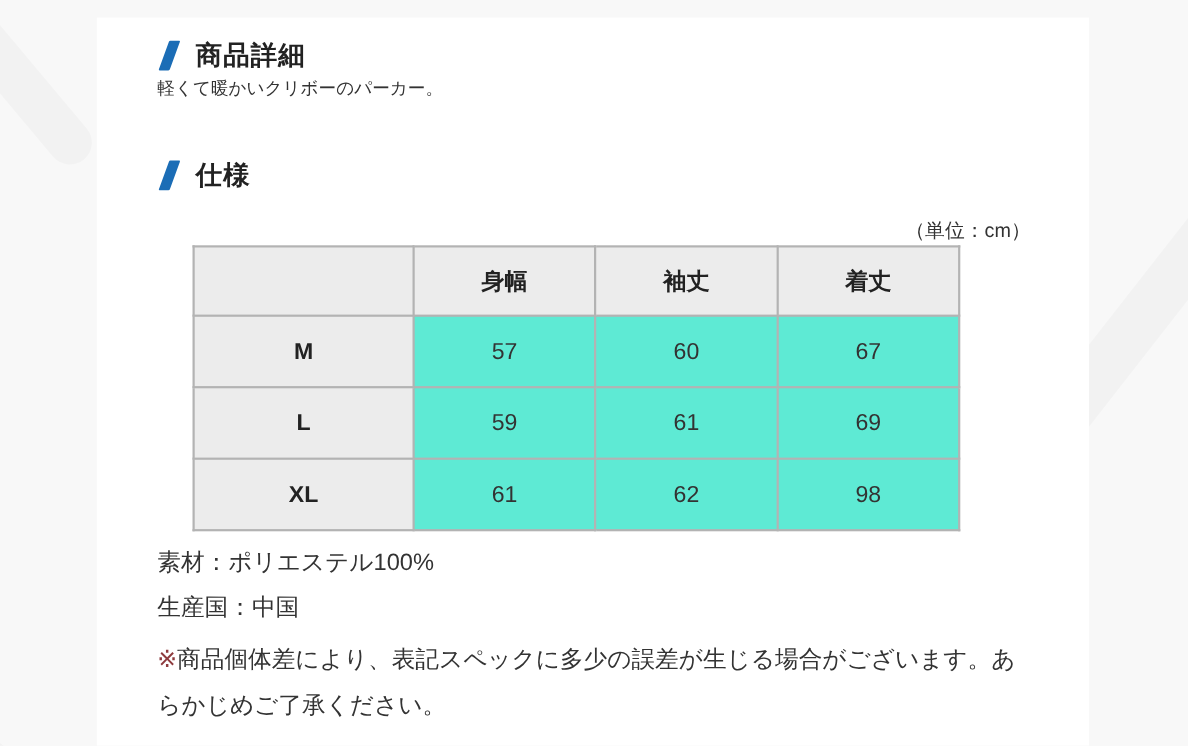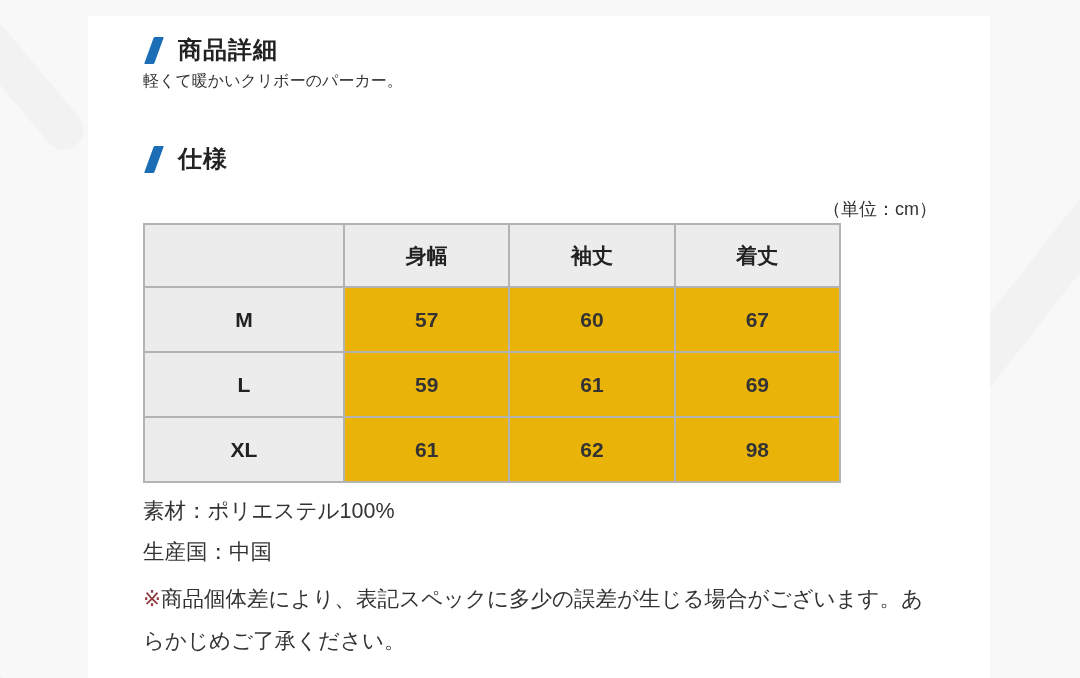--- a/index.html
+++ b/index.html
@@ -55,32 +55,32 @@
   .spec-heading { margin-top: 47px; }
 
   .spec-block { width: 794px; }
   .unit-label {
     margin-top: 21px; text-align: right; font-size: 18px; color: var(--text);
     height: 26px; line-height: 26px;
   }
 
   table.size-chart {
     margin-top: 1px;
-    width: 698px; border-collapse: collapse; table-layout: fixed;
+    width: 698px; border-collapse: collapse; table-layout: fixed; margin-left: 32px;
   }
   table.size-chart col.c0 { width: 200px; }
   table.size-chart th, table.size-chart td {
     border: 2px solid var(--tbl-border);
     text-align: center; vertical-align: middle;
     font-size: 21px; color: var(--heading);
   }
   table.size-chart thead th { height: 63px; background: var(--tbl-head-bg); font-weight: bold; }
   table.size-chart tbody tr { height: 65px; }
   table.size-chart tbody th { background: var(--tbl-head-bg); font-weight: bold; }
-  table.size-chart tbody td { background: #eab308; font-weight: bold; color: var(--text); }
+  table.size-chart tbody td { background: #5eead4; font-weight: normal; color: var(--text); }
 
   .notes { margin-top: 13px; }
   .note-line { font-size: 21.5px; line-height: 30px; margin-bottom: 11px; }
   .disclaimer { width: 800px; line-height: 42px; margin-top: 2px; margin-bottom: 0; }
   .note-mark { color: var(--note-mark); }
 </style>
 </head>
 <body>
 
 <div class="stage">

